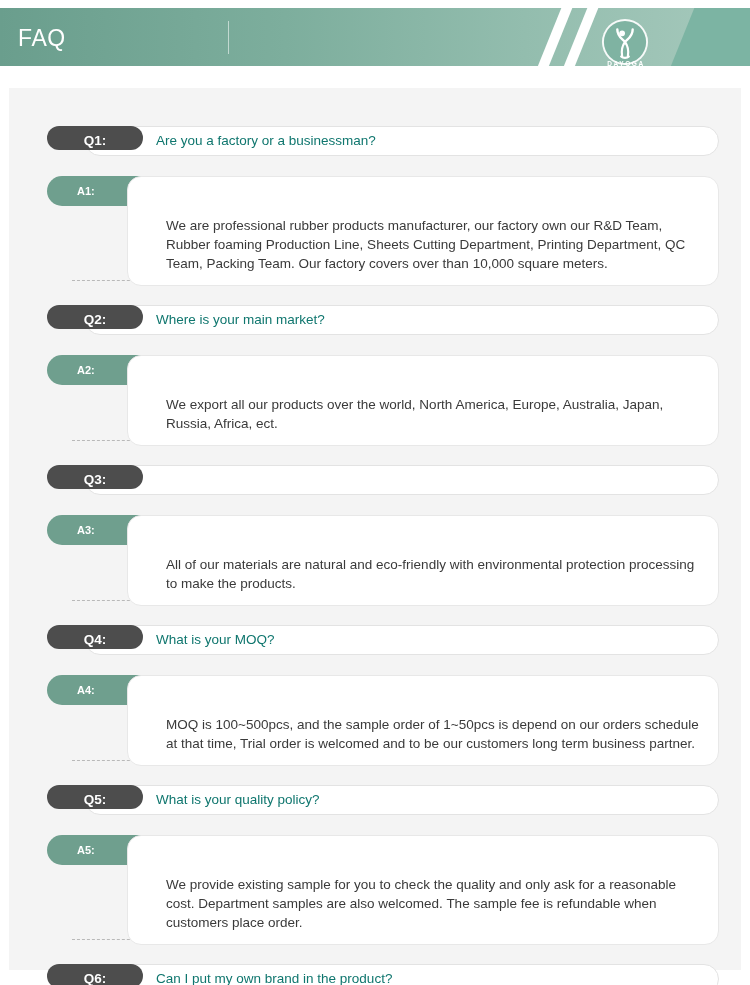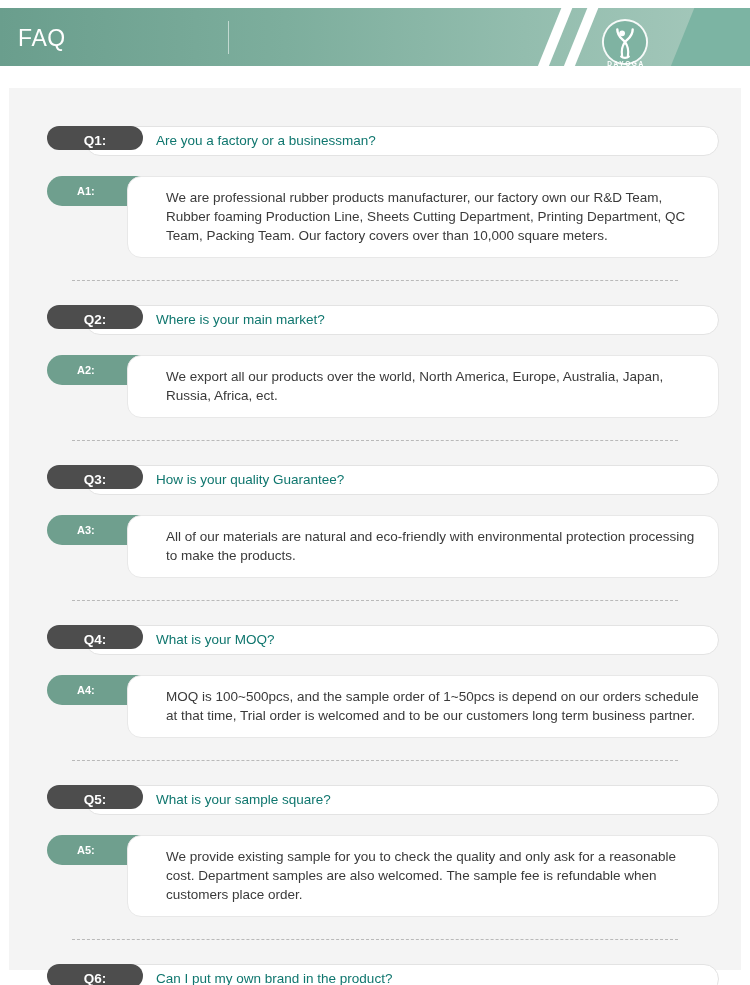--- a/index.html
+++ b/index.html
@@ -172,20 +172,21 @@
     border: 1px solid #e8e8e8;
     border-radius: 14px;
     box-sizing: border-box;
     padding: 11px 14px 12px 38px;
     z-index: 2;
   }
   .a-text {
     font-size: 13.5px;
     line-height: 19px;
     color: #3a3a3a;
+    margin-top: 28px;
   }
 
   .sep {
     position: relative;
     margin: 0 auto;
     width: 606px;
     height: 1px;
     border-top: 1px dashed #b9b9b9;
   }
 </style>
@@ -240,21 +241,20 @@
         <div class="a-box">
           <div class="a-text">We export all our products over the world, North America, Europe, Australia, Japan, Russia, Africa, ect.</div>
         </div>
       </div>
       <div style="position: absolute; left: 0px; top: 352px; width: 732px;">
         <div class="sep"></div>
       </div>
       <div class="faq-item" style="position: absolute; left: 0px; top: 377px; width: 732px;">
         <div class="q-row">
           <div class="q-box"></div>
-          <div class="q-text">How is your quality Guarantee?</div>
           <div class="q-pill">Q3:</div>
         </div>
       </div>
       <div class="a-row" style="position: absolute; left: 0px; top: 427px; width: 732px;">
         <div class="a-pill">A3:</div>
         <div class="a-box">
           <div class="a-text">All of our materials are natural and eco-friendly with environmental protection processing to make the products.</div>
         </div>
       </div>
       <div style="position: absolute; left: 0px; top: 512px; width: 732px;">
@@ -272,21 +272,21 @@
         <div class="a-box">
           <div class="a-text">MOQ is 100~500pcs, and the sample order of 1~50pcs is depend on our orders schedule at that time, Trial order is welcomed and to be our customers long term business partner.</div>
         </div>
       </div>
       <div style="position: absolute; left: 0px; top: 672px; width: 732px;">
         <div class="sep"></div>
       </div>
       <div class="faq-item" style="position: absolute; left: 0px; top: 697px; width: 732px;">
         <div class="q-row">
           <div class="q-box"></div>
-          <div class="q-text">What is your sample square?</div>
+          <div class="q-text">What is your quality policy?</div>
           <div class="q-pill">Q5:</div>
         </div>
       </div>
       <div class="a-row" style="position: absolute; left: 0px; top: 747px; width: 732px;">
         <div class="a-pill">A5:</div>
         <div class="a-box">
           <div class="a-text">We provide existing sample for you to check the quality and only ask for a reasonable cost. Department samples are also welcomed. The sample fee is refundable when customers place order.</div>
         </div>
       </div>
       <div style="position: absolute; left: 0px; top: 851px; width: 732px;">

